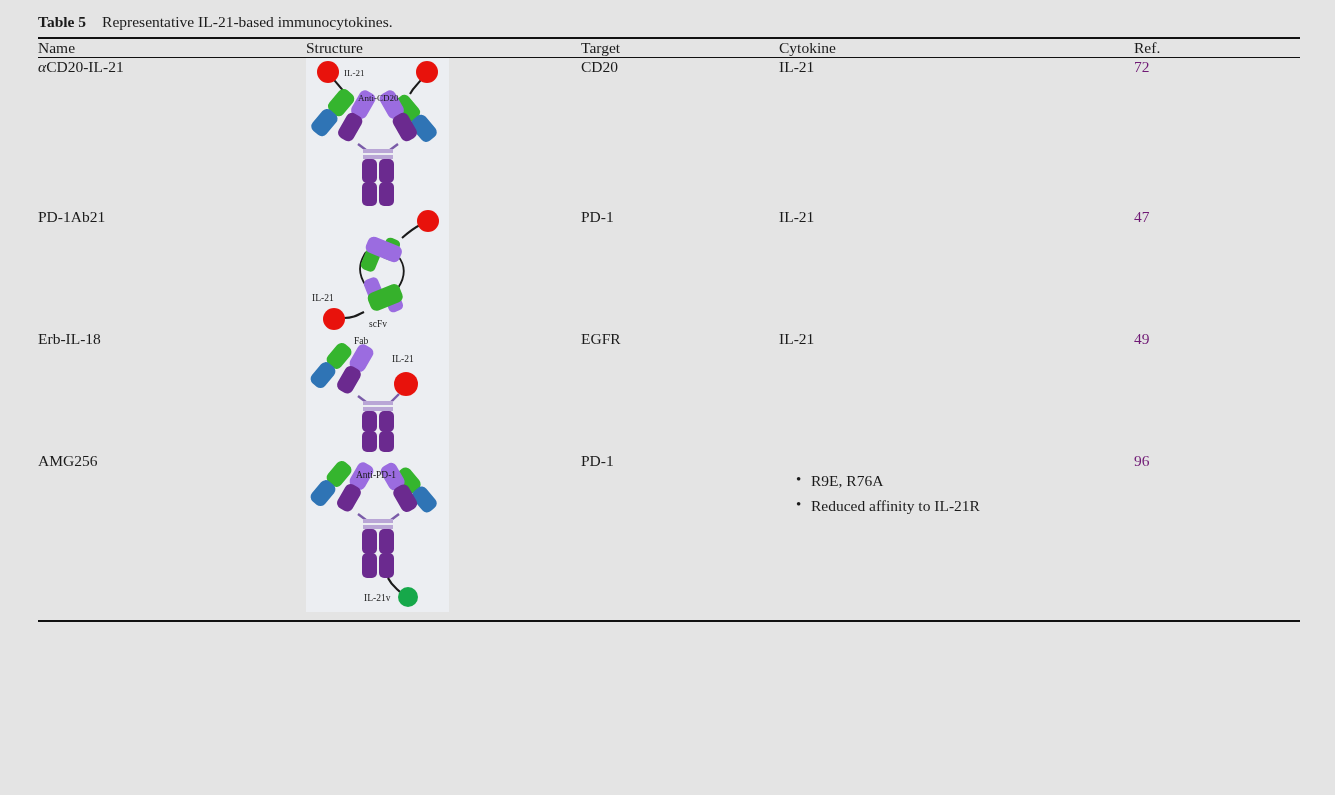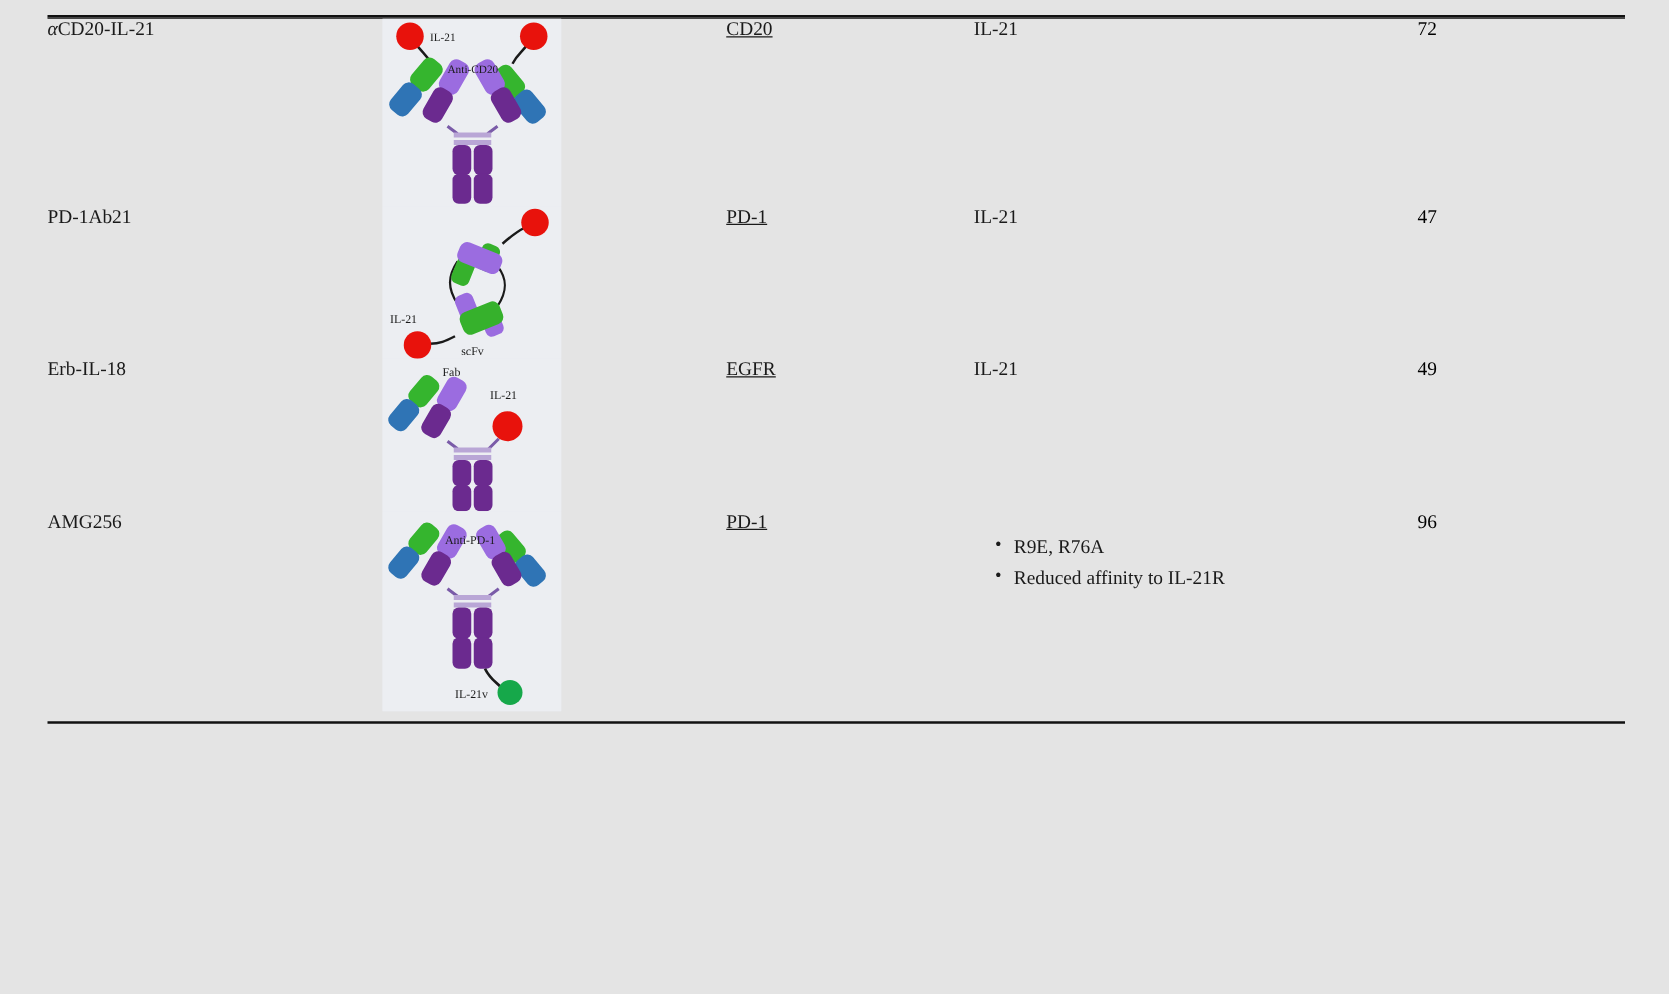--- a/index.html
+++ b/index.html
@@ -53,23 +53,23 @@
   .col-name   { width: 268px; }
   .col-struct { width: 275px; }
   .col-target { width: 198px; }
   .col-cyto   { width: 355px; }
   .col-ref    { width: 166px; }
 
   th.ref, td.ref { text-align: right; padding-right: 18px; }
 
   tbody td { padding-top: 10px; }
   td.name   { padding-left: 2px; white-space: nowrap; }
-  td.target { padding-left: 1px; text-decoration: underline; }
+  td.target { padding-left: 1px; }
   td.cyto   { padding-left: 1px; }
-  td.ref    { color: #000000; }
+  td.ref    { color: #701a75; }
   th.name   { padding-left: 2px; }
   th.struct { padding-left: 2px; }
 
   .struct-cell { padding-top: 4px; }
   .struct-box {
     background: #eceef2;
     display: block;
   }
   .bullets {
     margin: 16px;
@@ -93,23 +93,44 @@
   .svg-label {
     font-family: "Liberation Serif", "DejaVu Serif", serif;
     fill: #1a1a1a;
   }
 </style>
 </head>
 <body>
 
 <div class="table-wrap">
 
+  <div class="caption">
+    <span class="cap-label">Table 5</span><span>Representative IL-21-based immunocytokines.</span>
+  </div>
 
   <div class="rule-top"></div>
 
+  <table class="t5">
+    <colgroup>
+      <col class="col-name">
+        <col class="col-struct">
+        <col class="col-target">
+        <col class="col-cyto">
+        <col class="col-ref">
+    </colgroup>
+    <thead>
+      <tr>
+        <th class="name">Name</th>
+        <th class="struct">Structure</th>
+        <th>Target</th>
+        <th>Cytokine</th>
+        <th class="ref">Ref.</th>
+      </tr>
+    </thead>
+  </table>
 
   <div class="rule-head"></div>
 
   <table class="t5">
     <colgroup>
       <col class="col-name">
         <col class="col-struct">
         <col class="col-target">
         <col class="col-cyto">
         <col class="col-ref">

